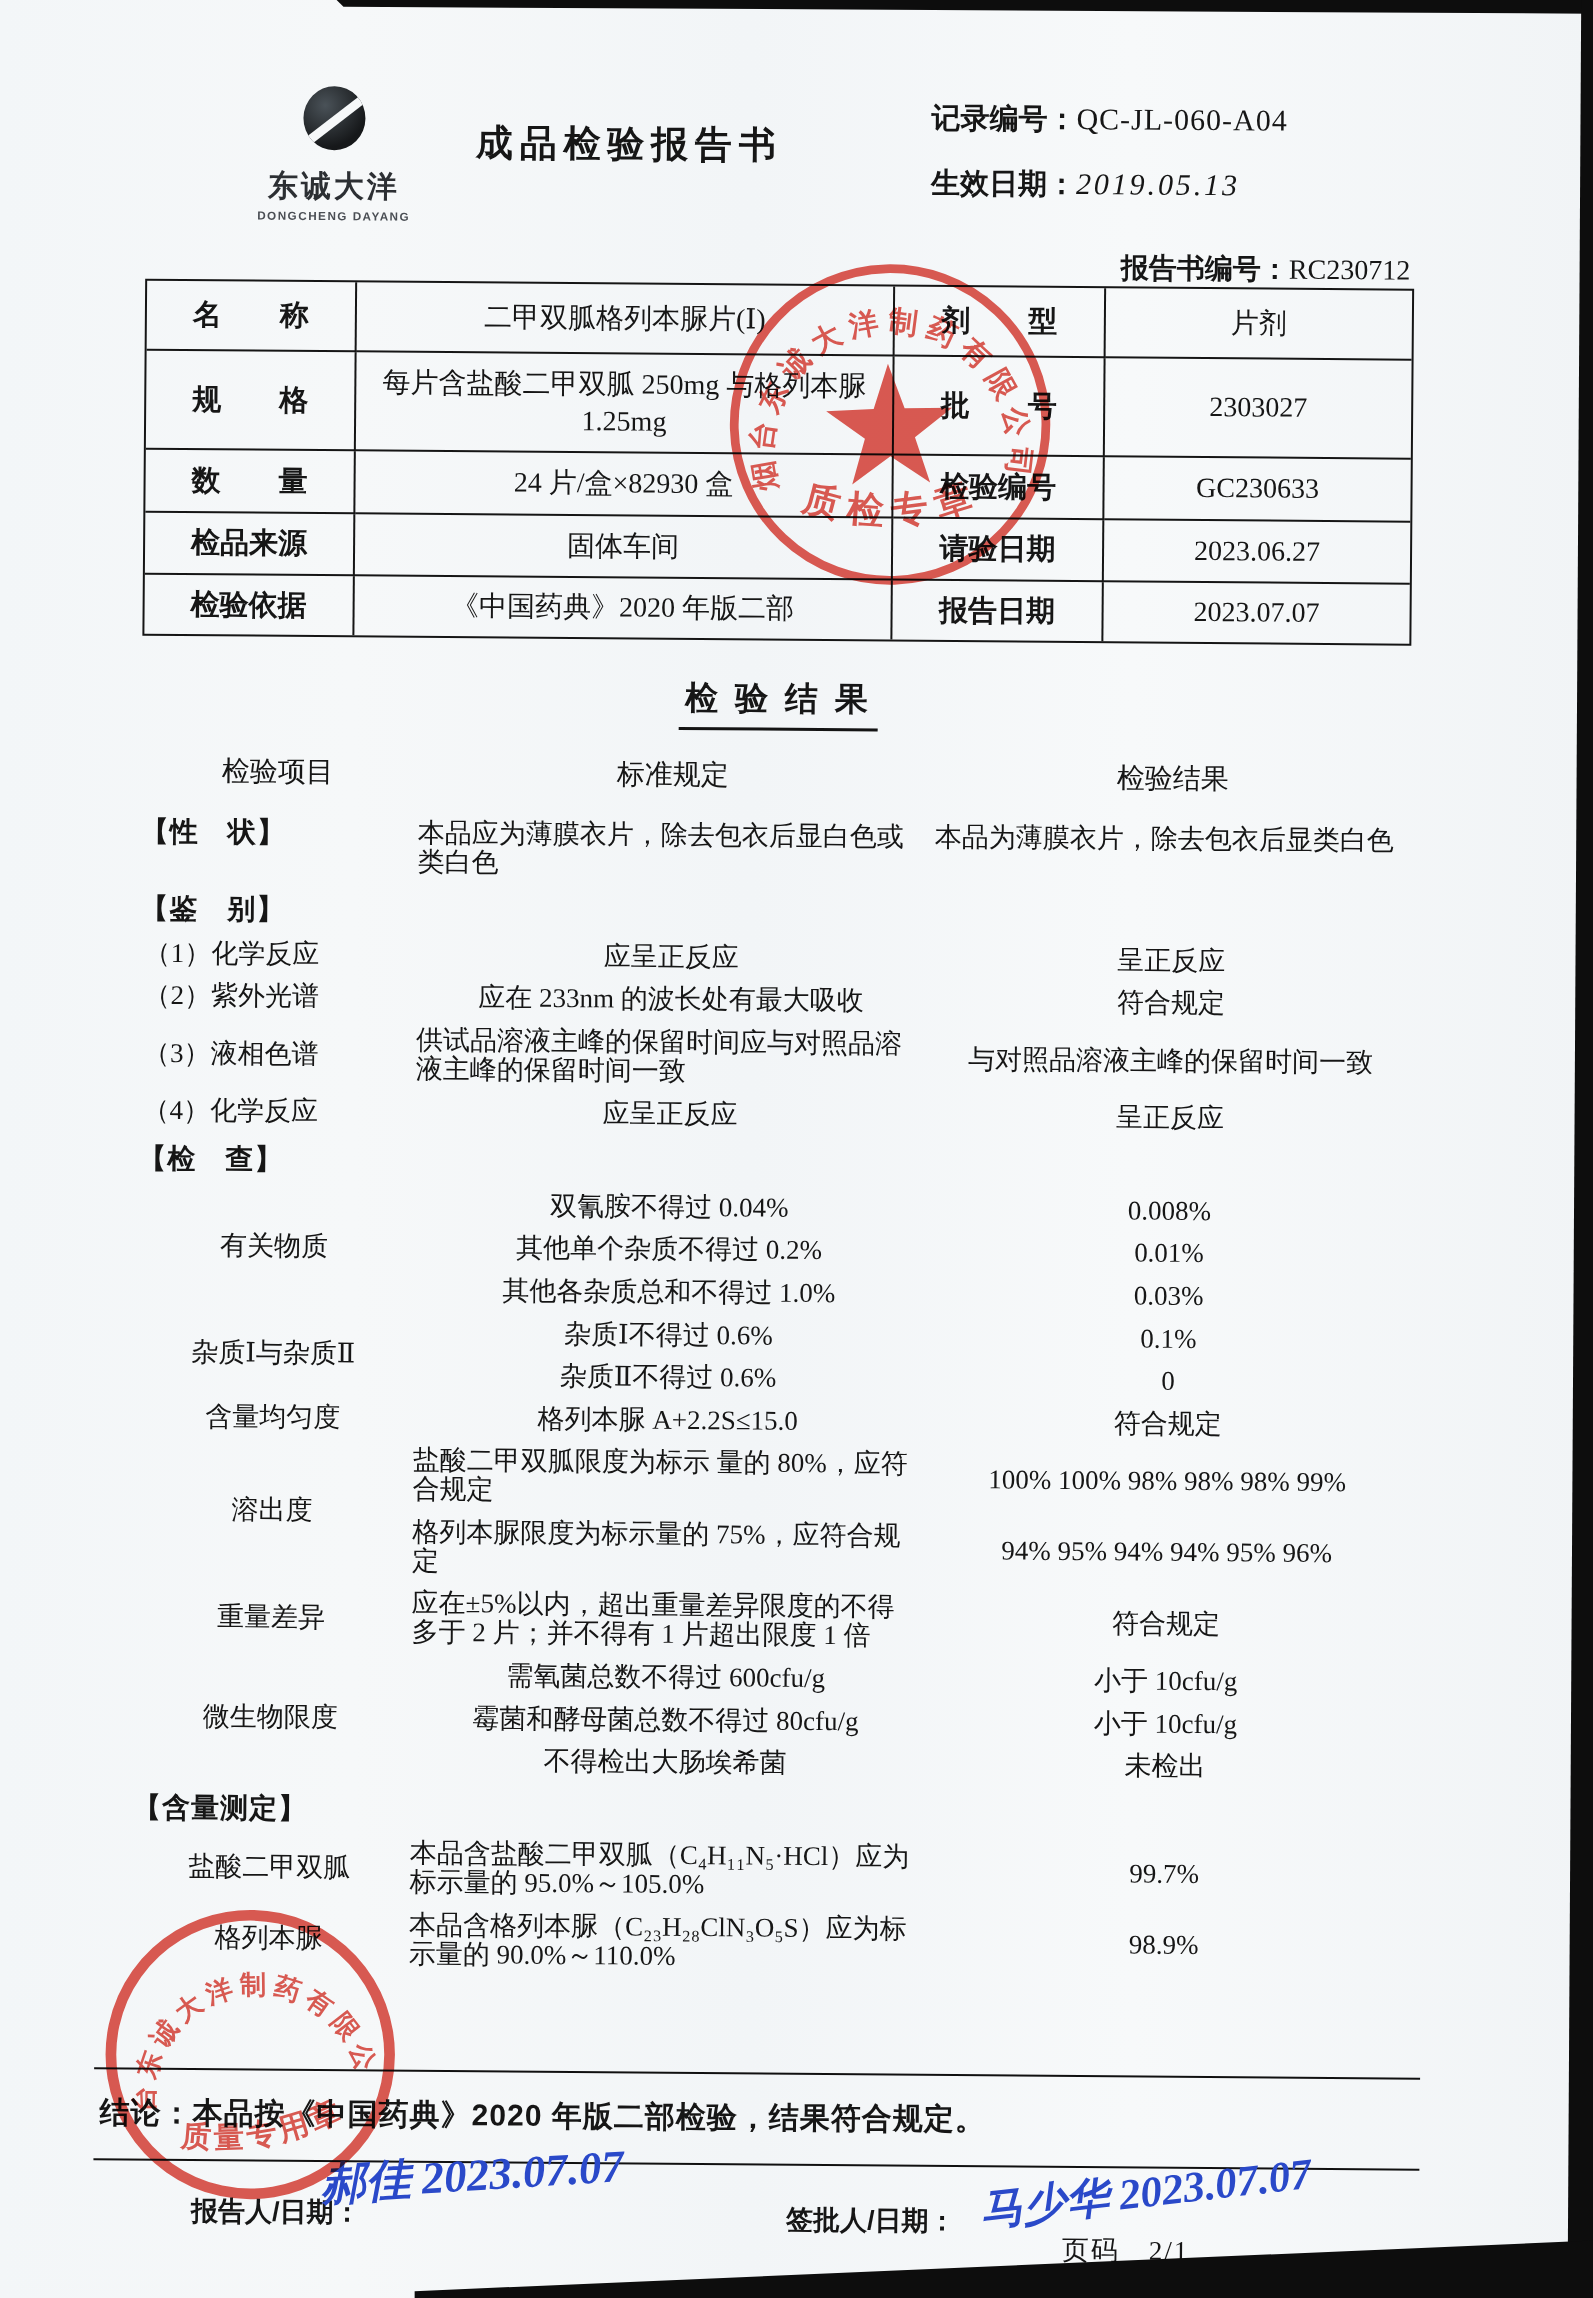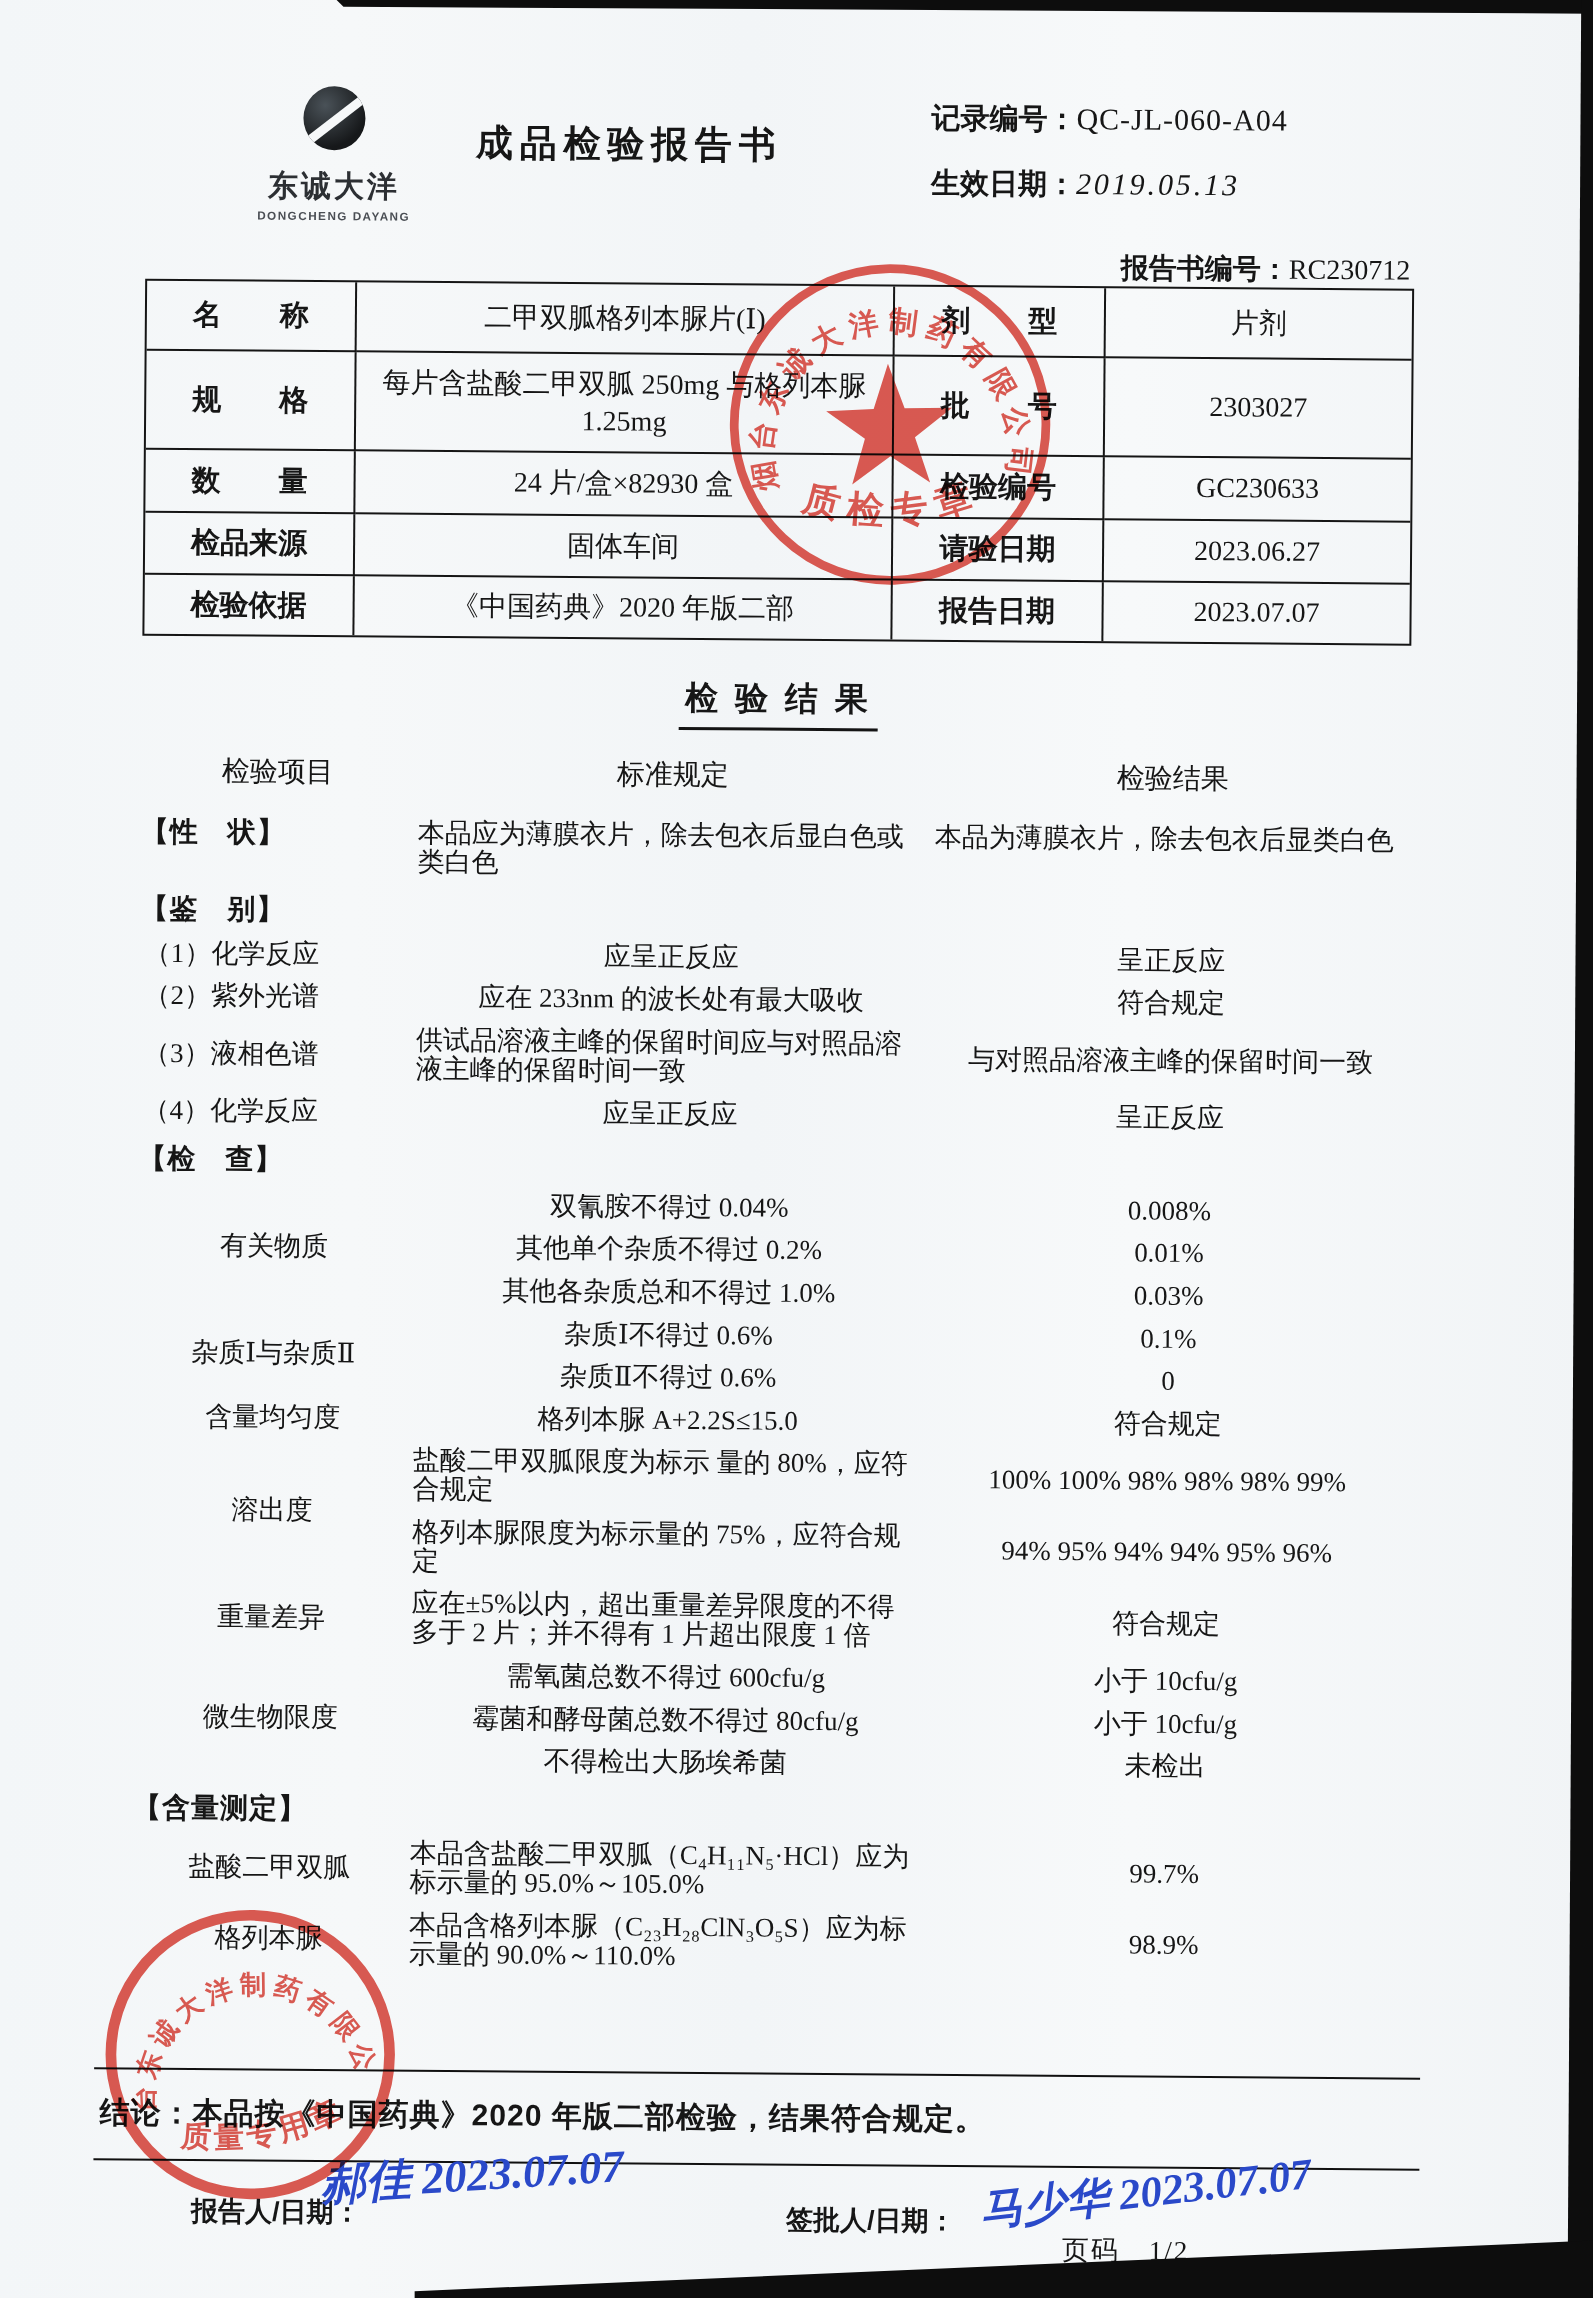--- a/index.html
+++ b/index.html
@@ -250,21 +250,21 @@
 
     <div class="conclusion">
       <span>结论：本品按《中国药典》2020 年版二部检验，结果符合规定。</span>
     </div>
 
     <div class="sig-label" style="left:207px;top:2194px;">报告人/日期：</div>
     <div class="handwrite" style="left:336px;top:2144px;font-size:45px;transform:rotate(-4deg);">郝佳 2023.07.07</div>
     <div class="sig-label" style="left:802px;top:2198px;">签批人/日期：</div>
     <div class="handwrite" style="left:995px;top:2157px;font-size:43px;transform:rotate(-7deg);">马少华 2023.07.07</div>
 
-    <div class="pageno"><span>页码</span>　<span>1/2</span></div>
+    <div class="pageno"><span>页码</span>　<span>2/1</span></div>
 
     <svg class="stamp" style="left:724px;top:252px;transform:rotate(-2deg);" width="336" height="336" viewBox="0 0 345 345">
       <circle cx="172.5" cy="172.5" r="160" fill="none" stroke="#d4473e" stroke-width="9"></circle>
       <polygon fill="#d4473e" points="172,110 187.9,156.2 236.7,157 197.7,186.3 212,233 172,205 132,233 146.3,186.3 107.3,157 156.1,156.2"></polygon>
       <defs>
         <path id="arc1" d="M 52,218 A 122,122 0 1 1 293,218"></path>
         <path id="arc1b" d="M 70,252 Q 172,295 275,252"></path>
       </defs>
       <text font-size="30" letter-spacing="8" fill="#d4473e"><textPath href="#arc1" startOffset="50%" text-anchor="middle">烟台东诚大洋制药有限公司</textPath></text>
       <text font-size="38" letter-spacing="10" fill="#d4473e"><textPath href="#arc1b" startOffset="50%" text-anchor="middle">质检专章</textPath></text>

